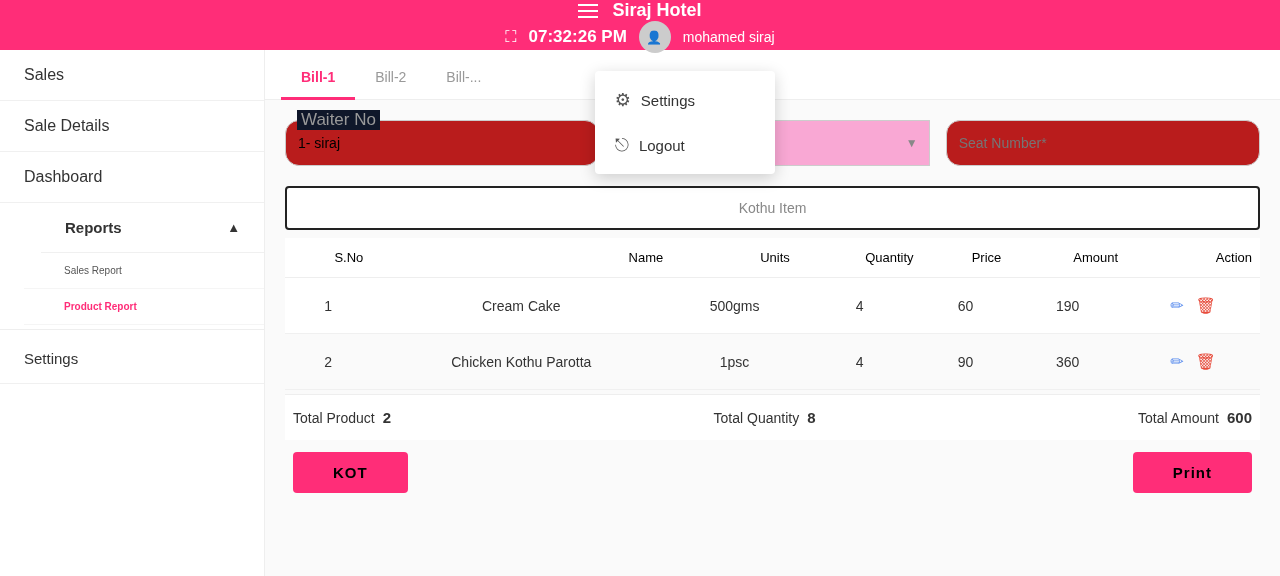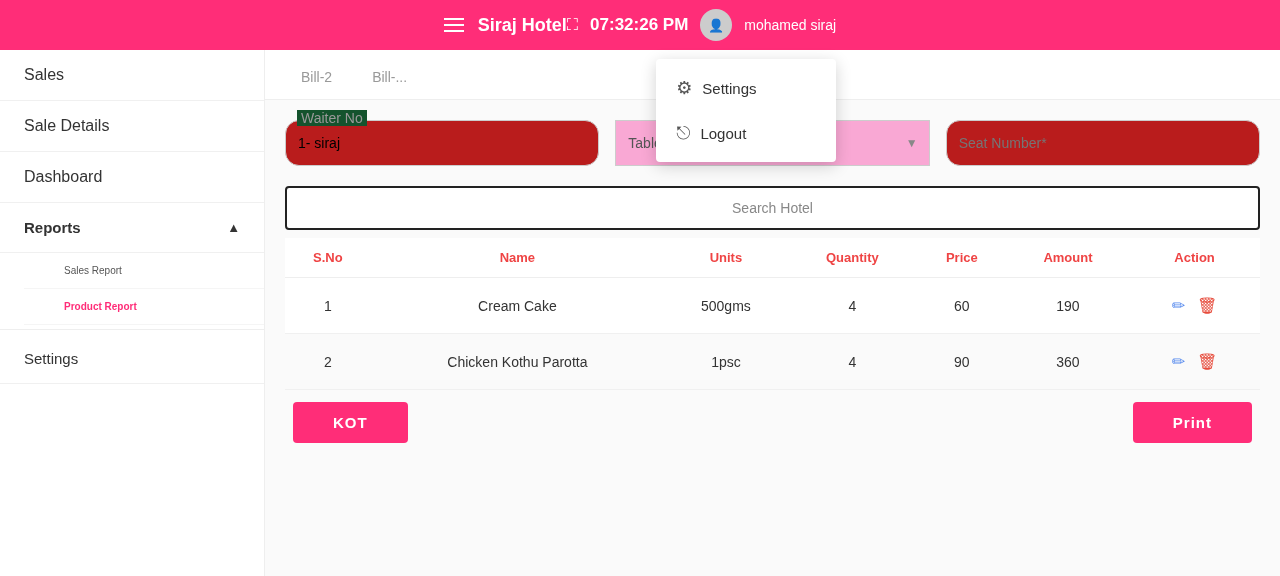--- a/index.html
+++ b/index.html
@@ -6,23 +6,24 @@
     body { font-family: 'Segoe UI', Arial, sans-serif; background: #f5f5f5; width: 1280px; height: 576px; overflow: hidden; display: flex; flex-direction: column; }
 
     
     .topnav {
       background: #ff2d78;
       color: white;
       height: 50px;
       display: flex;
       align-items: center;
       padding: 0 16px;
-      justify-content: center;
+      justify-content: flex-start;
       position: relative;
       z-index: 100;
+      flex-direction: column;
     }
     .topnav-left { display: flex; align-items: center; gap: 14px; }
     .hamburger { display: flex; flex-direction: column; gap: 4px; cursor: pointer; }
     .hamburger span { width: 20px; height: 2px; background: white; display: block; }
     .app-title { font-size: 18px; font-weight: 700; color: white; }
 
     .topnav-right { display: flex; align-items: center; gap: 12px; }
     .time-display { font-size: 17px; font-weight: 600; color: #ffffff; }
     .expand-icon { color: white; font-size: 16px; }
     .avatar { width: 32px; height: 32px; border-radius: 50%; background: #ccc; overflow: hidden; display: flex; align-items: center; justify-content: center; font-size: 13px; color: #555; }
@@ -74,20 +75,21 @@
     .sidebar-reports-header {
       padding: 16px 24px;
       font-size: 15px;
       font-weight: 600;
       color: #333;
       cursor: pointer;
       display: flex;
       align-items: center;
       justify-content: space-between;
       border-bottom: 1px solid #f0f0f0;
+      margin-left: 41px;
     }
     .sidebar-sub-item {
       padding: 12px 24px 12px 40px;
       font-size: 10px;
       color: #555;
       cursor: pointer;
       border-bottom: 1px solid #f5f5f5;
       margin-left: 24px;
     }
     .sidebar-sub-item.active { color: #ff2d78; font-weight: 600; }
@@ -119,22 +121,22 @@
     
     .bill-content { flex: 1; overflow-y: auto; padding: 20px 20px; background: #fafafa; }
 
     
     .form-row { display: flex; gap: 16px; margin-bottom: 20px; }
     .field-group { position: relative; flex: 1; }
     .field-label {
       position: absolute;
       top: -10px;
       left: 12px;
-      background: #14532d;
-      font-size: 14px;
+      background: #0f172a;
+      font-size: 17px;
       color: #999;
       padding: 0 4px;
       z-index: 1;
       text-align: right;
     }
     .field-input {
       width: 100%;
       padding: 14px 12px;
       border: 1px solid #ccc;
       border-radius: 14px;
@@ -176,23 +178,23 @@
       margin-bottom: 8px;
       background: white;
       cursor: text;
     }
 
     
     .data-table { width: 100%; border-collapse: collapse; background: white; }
     .data-table th {
       padding: 12px 8px;
       font-size: 13px;
-      font-weight: 700;
-      color: #ef4444;
-      text-align: center;
+      font-weight: 400;
+      color: #000000;
+      text-align: right;
       border-bottom: 1px solid #eee;
     }
     .data-table td {
       padding: 14px 8px;
       font-size: 14px;
       color: #333;
       text-align: center;
       border-bottom: 1px solid #f0f0f0;
     }
     .data-table tr:nth-child(even) { background: #fafafa; }
@@ -224,21 +226,21 @@
       border-top: 1px solid #eee;
       margin-top: 4px;
     }
     .footer-stat { display: flex; align-items: center; gap: 8px; font-size: 14px; color: #333; }
     .footer-stat-value { font-weight: 700; font-size: 15px; }
 
     
     .action-btns { display: flex; justify-content: space-between; padding: 12px 8px 0 8px; }
     .btn-pink {
       background: #ff2d78;
-      color: #ffffff;
+      color: #000000;
       border: none;
       border-radius: 4px;
       padding: 12px 40px;
       font-size: 15px;
       font-weight: 700;
       cursor: pointer;
       letter-spacing: 1px;
     }
 
     
@@ -289,20 +291,21 @@
     </div>
     <div class="sidebar-sub-item">Sales Report</div>
     <div class="sidebar-sub-item active">Product Report</div>
     <div class="sidebar-divider"></div>
     <div class="sidebar-settings sidebar-item">Settings</div>
   </div>
 
   <div class="content">
 
     <div class="tabs-bar">
+      <div class="tab active">Bill-1</div>
       <div class="tab">Bill-2</div>
       <div class="tab">Bill-...</div>
     </div>
 
     <div class="bill-content">
 
       <div class="form-row">
         <div class="field-group">
           <span class="field-label">Waiter No</span>
           <input class="field-input" type="text" value="1- siraj" style="">
@@ -311,21 +314,21 @@
           <select>
             <option value="">Table No</option>
           </select>
           <span class="select-arrow">▼</span>
         </div>
         <div class="field-group">
           <input class="field-input" type="text" placeholder="Seat Number*" style="">
         </div>
       </div>
 
-      <div class="search-bar">Search Hotel</div>
+      <div class="search-bar">Kothu Item</div>
 
       <table class="data-table">
         <thead>
           <tr>
             <th>S.No</th>
             <th>Name</th>
             <th>Units</th>
             <th>Quantity</th>
             <th>Price</th>
             <th>Amount</th>
@@ -353,20 +356,34 @@
             <td>90</td>
             <td>360</td>
             <td>
               <button class="edit-btn">✏</button>
               <button class="delete-btn">🗑</button>
             </td>
           </tr>
         </tbody>
       </table>
 
+      <div class="footer-row">
+        <div class="footer-stat">
+          <span>Total Product</span>
+          <span class="footer-stat-value">2</span>
+        </div>
+        <div class="footer-stat">
+          <span>Total Quantity</span>
+          <span class="footer-stat-value">8</span>
+        </div>
+        <div class="footer-stat">
+          <span>Total Amount</span>
+          <span class="footer-stat-value">600</span>
+        </div>
+      </div>
 
       <div class="action-btns">
         <button class="btn-pink">KOT</button>
         <button class="btn-pink">Print</button>
       </div>
 
     </div>
   </div>
 </div>
 

